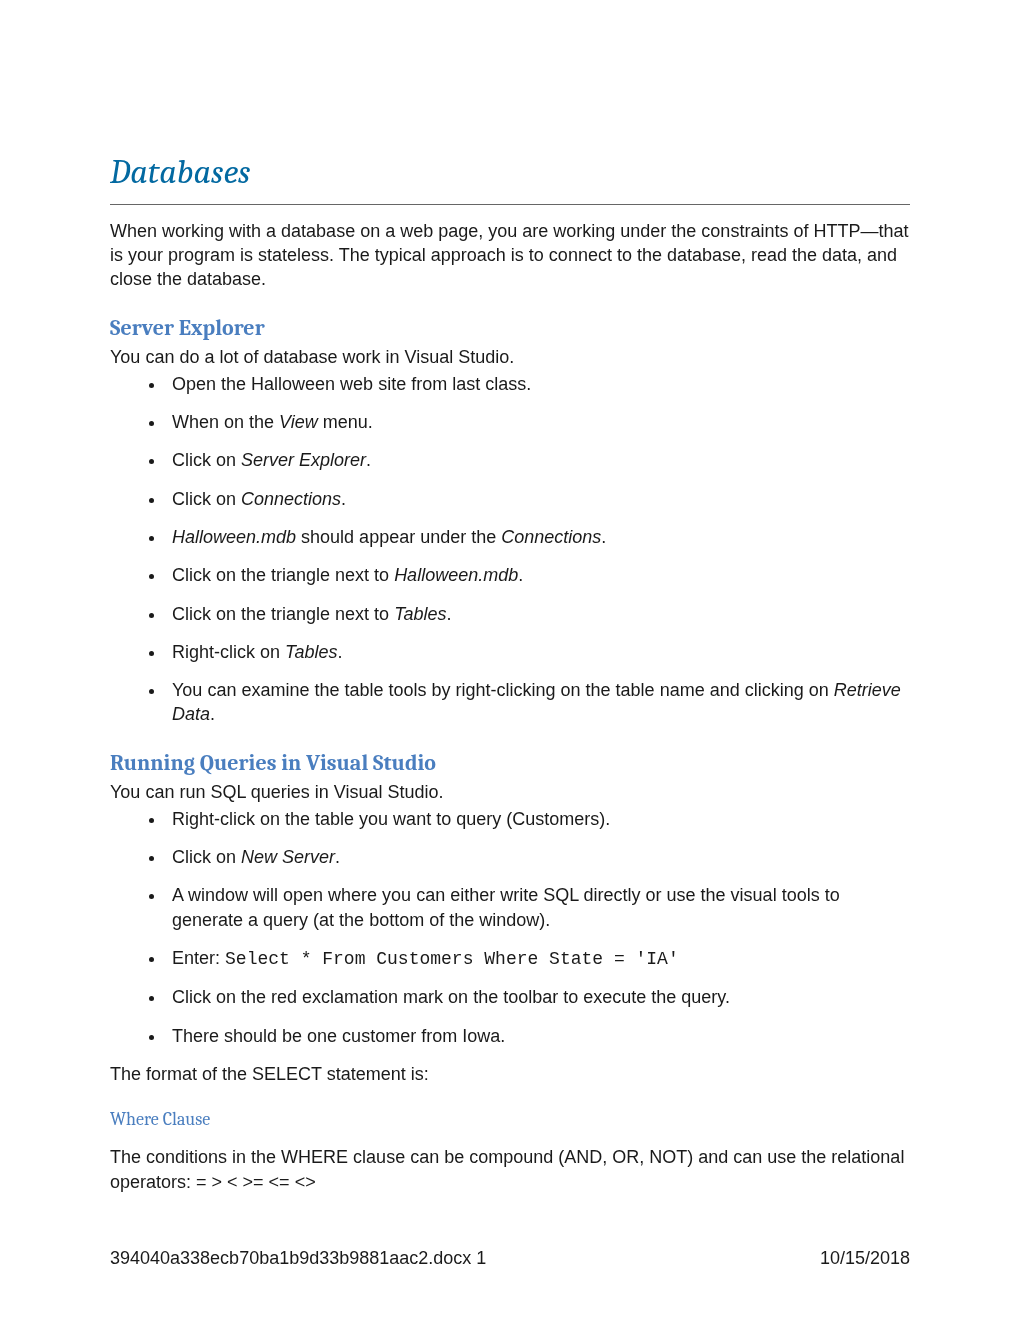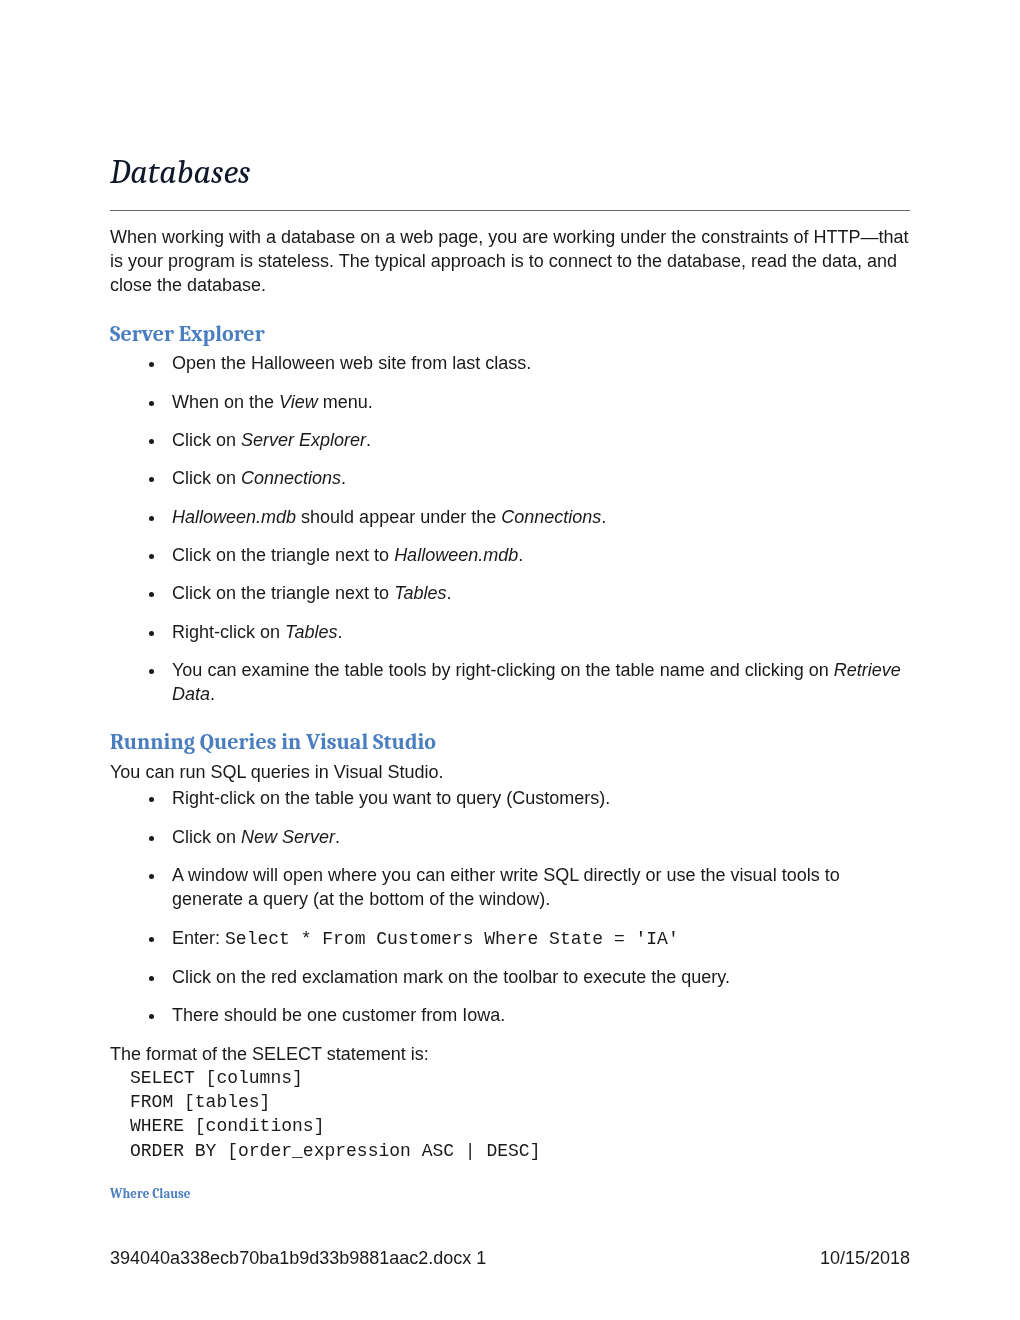--- a/index.html
+++ b/index.html
@@ -16,41 +16,41 @@
     position: relative;
     font-family: Verdana, Geneva, sans-serif;
     color: #1a1a1a;
     font-size: 18px;
     line-height: 1.35;
   }
   h1.title {
     font-family: Cambria, "Times New Roman", serif;
     font-style: italic;
     font-weight: normal;
-    color: #0f172a;
+    color: #0369a1;
     font-size: 34px;
     margin: 0 0 4px 0;
-    padding-bottom: 14px;
+    padding-bottom: 8px;
     border-bottom: 1px solid #666;
   }
   p.body {
     margin: 14px 0 0 0;
   }
   h2.section {
     font-family: Cambria, "Times New Roman", serif;
     font-weight: bold;
     color: #4a7ebf;
     font-size: 22px;
     margin: 22px 0 0 0;
   }
   h3.subsection {
     font-family: Cambria, "Times New Roman", serif;
-    font-weight: bold;
+    font-weight: normal;
     color: #4a7ebf;
-    font-size: 13px;
+    font-size: 18px;
     margin: 22px 0 13px 0;
   }
   p.after-h {
     margin: 2px 0 0 0;
   }
   ul.bullets {
     margin: 2px 0 0 0;
     padding-left: 56px;
   }
   ul.bullets > li {
@@ -84,20 +84,21 @@
 </head>
 <body>
 
 <div class="page">
 
   <h1 class="title">Databases</h1>
 
   <p class="body">When working with a database on a web page, you are working under the constraints of HTTP—that is your program is stateless. The typical approach is to connect to the database, read the data, and close the database.</p>
 
   <h2 class="section">Server Explorer</h2>
+  <p class="after-h">You can do a lot of database work in Visual Studio.</p>
   <ul class="bullets">
     <li>Open the Halloween web site from last class.</li>
     <li><span>When on the </span><span class="italic">View</span><span> menu.</span></li>
     <li><span>Click on </span><span class="italic">Server Explorer</span><span>.</span></li>
     <li><span>Click on </span><span class="italic">Connections</span><span>.</span></li>
     <li><span class="italic">Halloween.mdb</span><span> should appear under the </span><span class="italic">Connections</span><span>.</span></li>
     <li><span>Click on the triangle next to </span><span class="italic">Halloween.mdb</span><span>.</span></li>
     <li><span>Click on the triangle next to </span><span class="italic">Tables</span><span>.</span></li>
     <li><span>Right-click on </span><span class="italic">Tables</span><span>.</span></li>
     <li><span>You can examine the table tools by right-clicking on the table name and clicking on </span><span class="italic">Retrieve Data</span><span>.</span></li>
@@ -108,24 +109,21 @@
   <ul class="bullets">
     <li>Right-click on the table you want to query (Customers).</li>
     <li><span>Click on </span><span class="italic">New Server</span><span>.</span></li>
     <li>A window will open where you can either write SQL directly or use the visual tools to generate a query (at the bottom of the window).</li>
     <li><span>Enter: </span><span class="mono">Select * From Customers Where State = 'IA'</span></li>
     <li>Click on the red exclamation mark on the toolbar to execute the query.</li>
     <li>There should be one customer from Iowa.</li>
   </ul>
 
   <p class="after-h">The format of the SELECT statement is:</p>
-  <pre class="codeblock">SELECT [columns]
-FROM [tables]
-WHERE [conditions]
-ORDER BY [order_expression ASC | DESC]</pre>
 
   <h3 class="subsection">Where Clause</h3>
+  <p class="after-h">The conditions in the WHERE clause can be compound (AND, OR, NOT) and can use the relational operators: =   &gt;   &lt;   &gt;=   &lt;=   &lt;&gt;</p>
 
   <div class="footer">
     <span>394040a338ecb70ba1b9d33b9881aac2.docx  1</span>
     <span>10/15/2018</span>
   </div>
 </div>
 
 </body></html>

